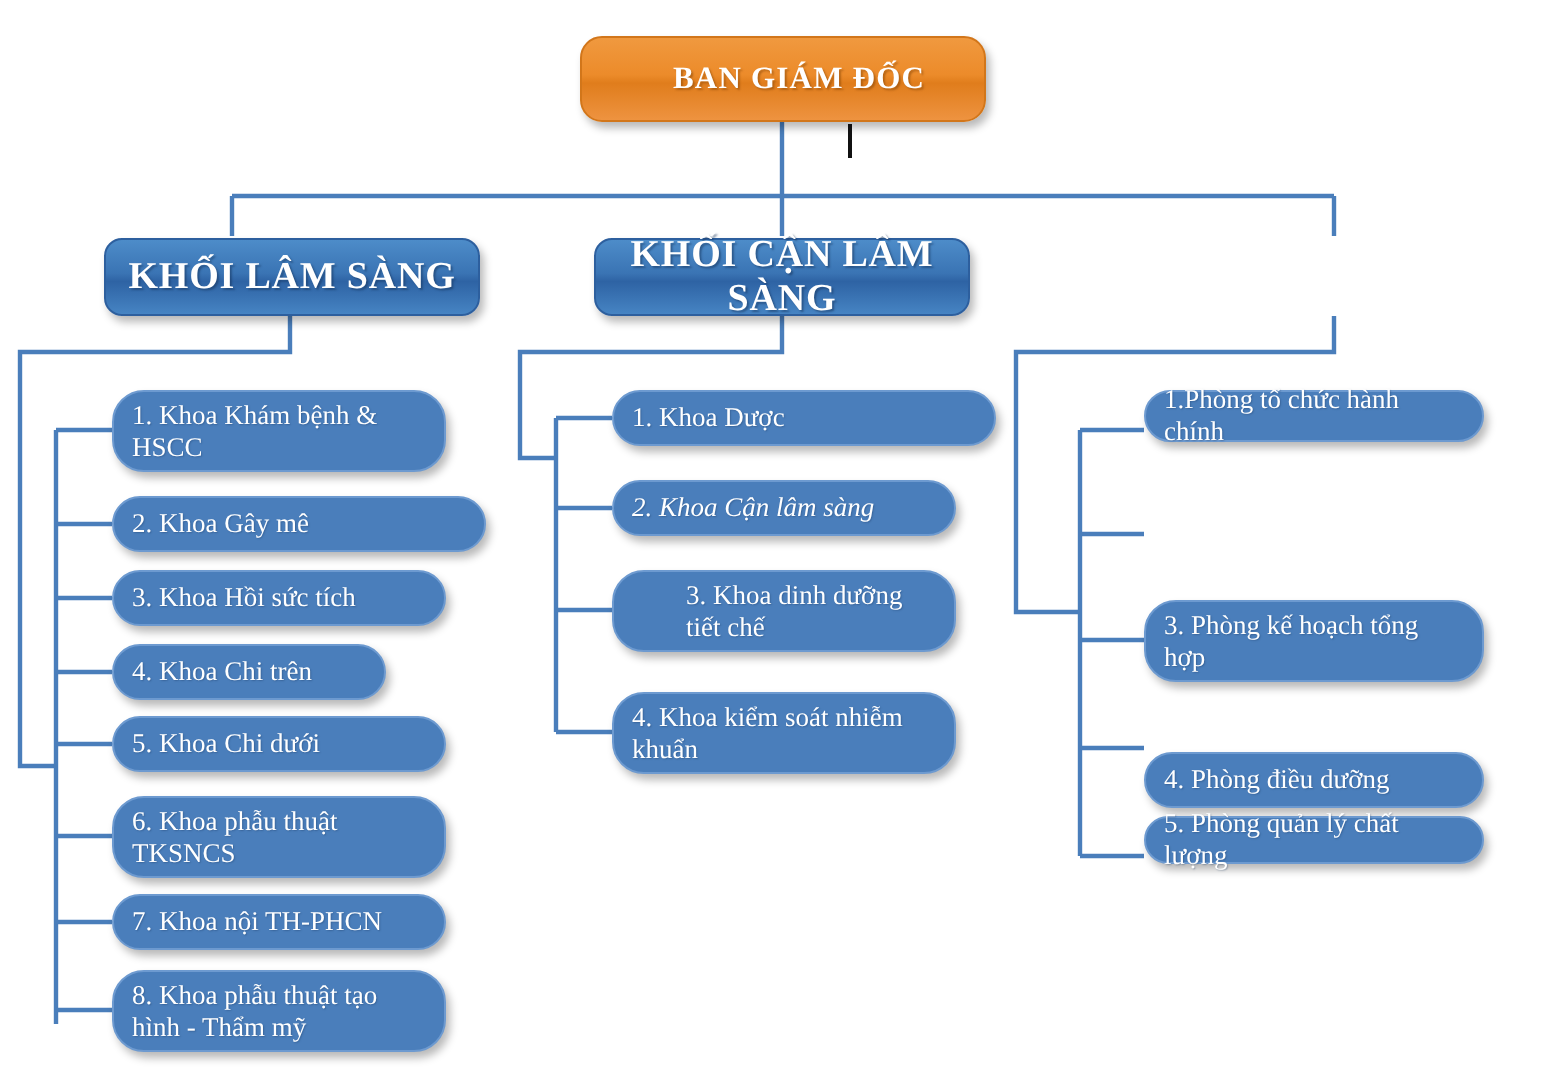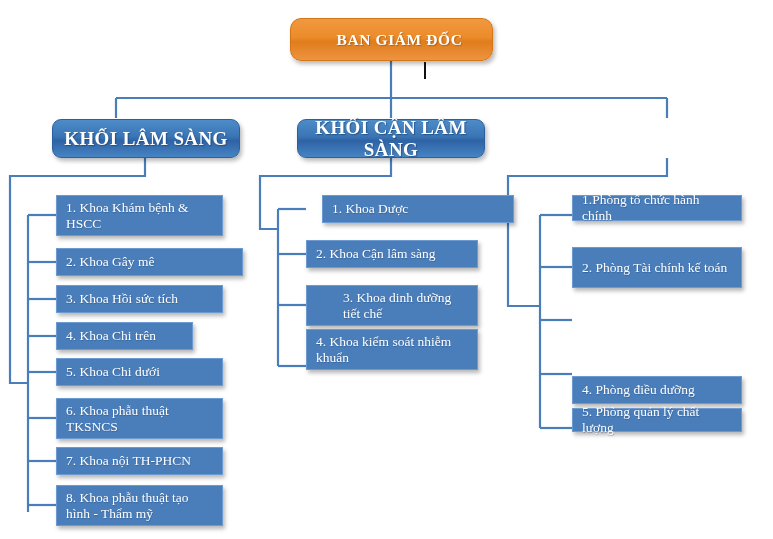--- a/index.html
+++ b/index.html
@@ -51,21 +51,21 @@
     font-weight:bold;
     font-size:19px;
     letter-spacing:.4px;
     text-shadow:1px 1px 1px rgba(20,50,90,.5);
   }
 
   
   .leaf{
     background:#4a7ebb;
     border:1px solid #6d9ad0;
-    border-radius:0;
+    border-radius:16px;
     font-size:13.5px;
     line-height:16px;
     padding:4px 9px;
     text-shadow:.5px .5px .8px rgba(25,55,95,.35);
   }
 
   
   .caret{
     position:absolute;
     z-index:3;
@@ -149,38 +149,38 @@
   <div class="node leaf" style="left:56px;top:398px;width:167px;height:41px;">
     <span class="lbl">6. Khoa phẫu thuật TKSNCS</span>
   </div>
   <div class="node leaf" style="left:56px;top:447px;width:167px;height:28px;">
     <span class="lbl">7. Khoa nội TH-PHCN</span>
   </div>
   <div class="node leaf" style="left:56px;top:485px;width:167px;height:41px;">
     <span class="lbl">8. Khoa phẫu thuật tạo hình - Thẩm mỹ</span>
   </div>
 
-  <div class="node leaf" style="left:306px;top:195px;width:192px;height:28px;margin-left:16px;">
+  <div class="node leaf" style="left:306px;top:195px;width:192px;height:28px;">
     <span class="lbl">1. Khoa Dược</span>
   </div>
-  <div class="node leaf" style="left:306px;top:240px;width:172px;height:28px;">
+  <div class="node leaf" style="left:306px;top:240px;width:172px;height:28px;font-style:italic;">
     <span class="lbl">2. Khoa Cận lâm sàng</span>
   </div>
   <div class="node leaf" style="left:306px;top:285px;width:172px;height:41px;padding-left:36px;">
     <span class="lbl">3. Khoa dinh dưỡng tiết chế</span>
   </div>
-  <div class="node leaf" style="left:306px;top:329px;width:172px;height:41px;">
+  <div class="node leaf" style="left:306px;top:346px;width:172px;height:41px;">
     <span class="lbl">4. Khoa kiểm soát nhiễm khuẩn</span>
   </div>
 
   <div class="node leaf" style="left:572px;top:195px;width:170px;height:26px;">
     <span class="lbl">1.Phòng tổ chức hành chính</span>
   </div>
-  <div class="node leaf" style="left:572px;top:247px;width:170px;height:41px;">
-    <span class="lbl">2. Phòng Tài chính kế toán</span>
+  <div class="node leaf" style="left:572px;top:300px;width:170px;height:41px;">
+    <span class="lbl">3. Phòng kế hoạch tổng hợp</span>
   </div>
   <div class="node leaf" style="left:572px;top:376px;width:170px;height:28px;">
     <span class="lbl">4. Phòng điều dưỡng</span>
   </div>
   <div class="node leaf" style="left:572px;top:408px;width:170px;height:24px;">
     <span class="lbl">5. Phòng quản lý chất lượng</span>
   </div>
 
 </div>
 

